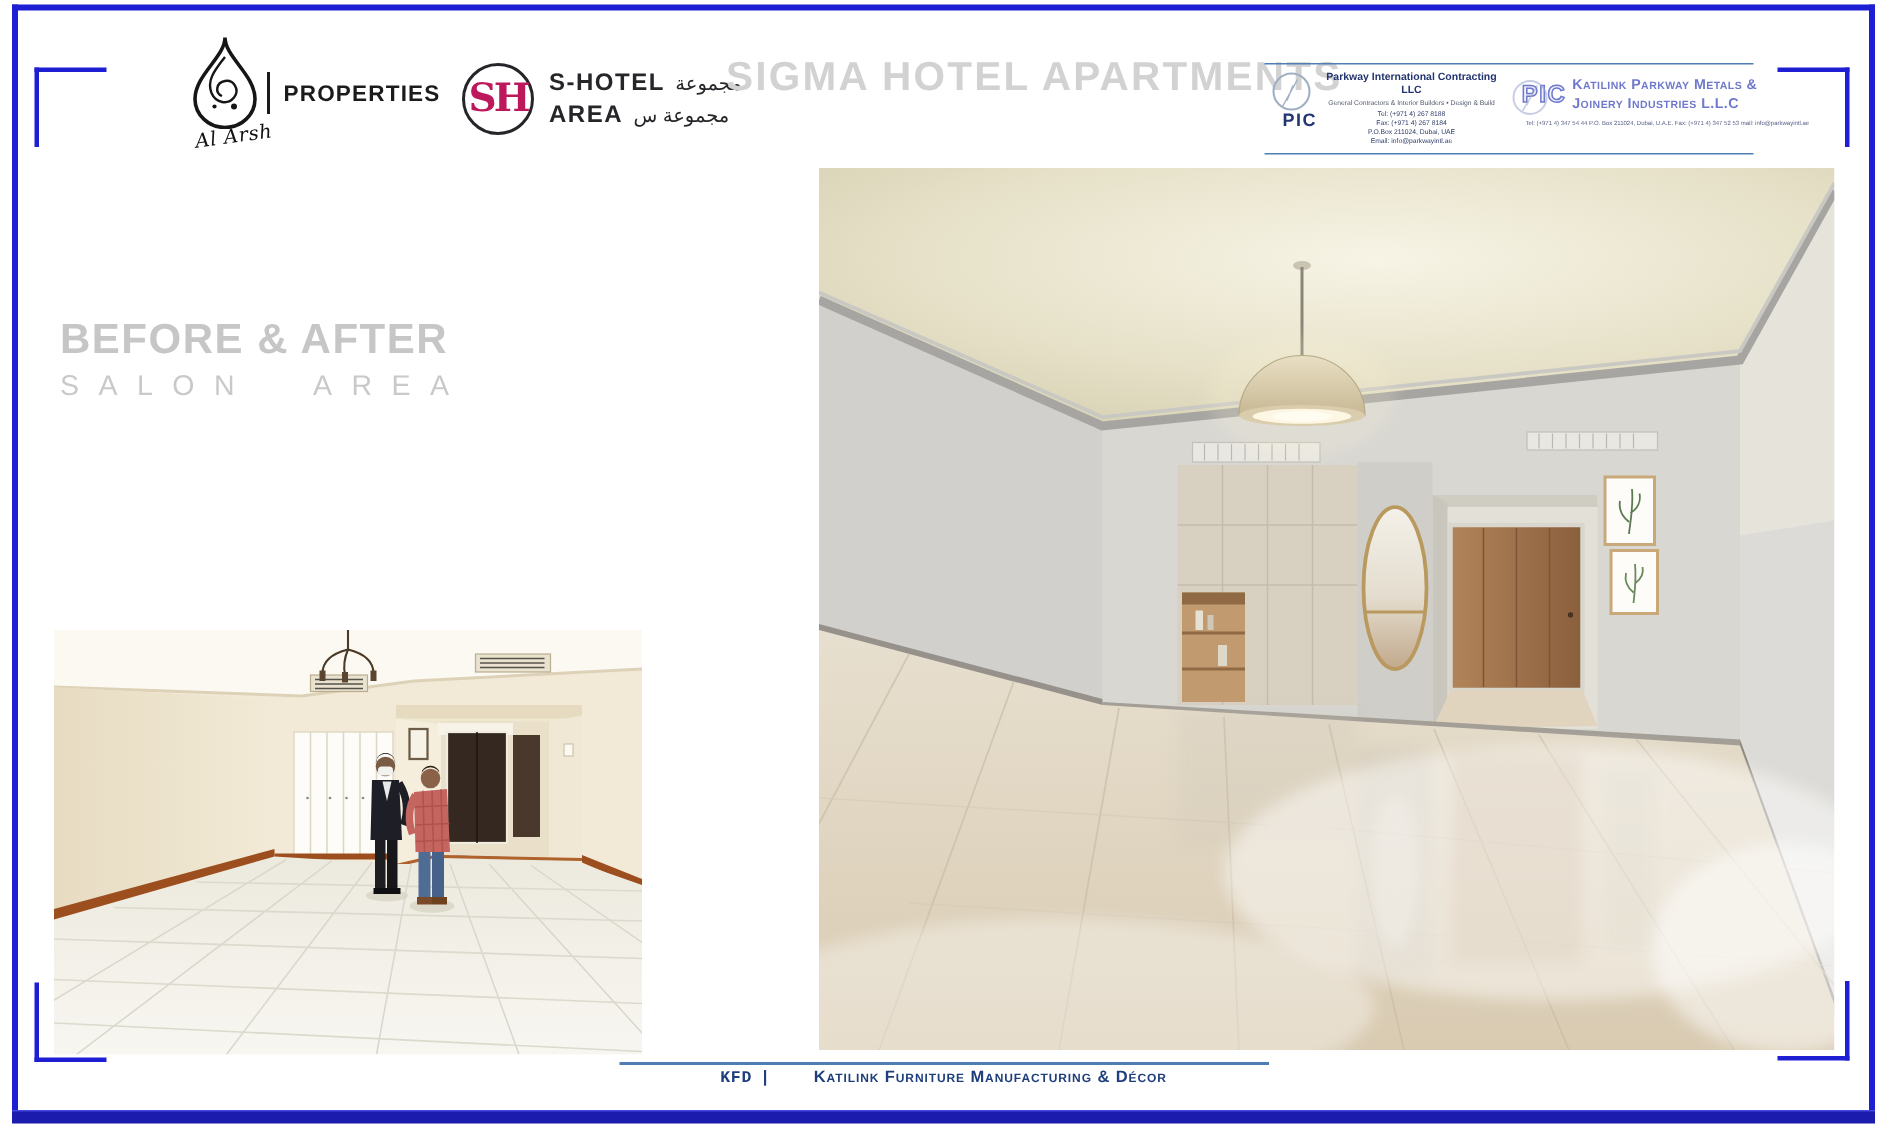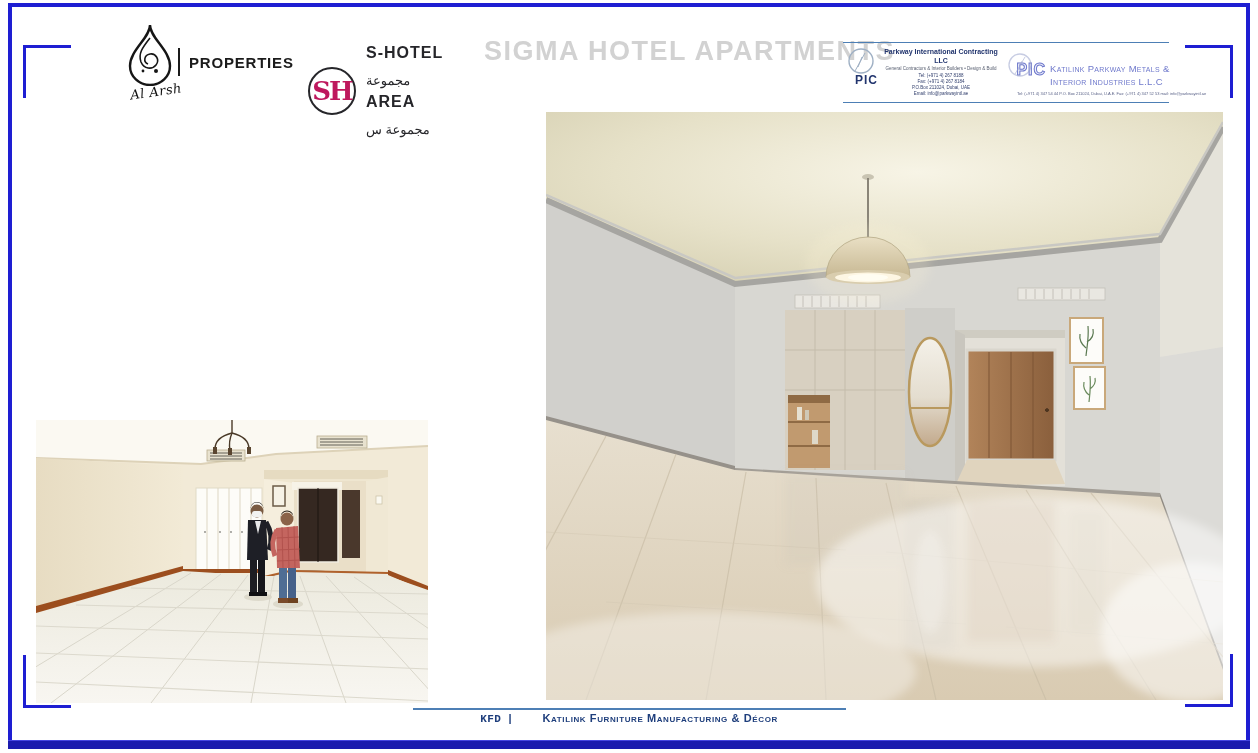--- a/index.html
+++ b/index.html
@@ -25,21 +25,21 @@
   .props-row{position:absolute;left:52px;top:28px;display:flex;align-items:center;justify-content:center;}
   .props-bar{display:inline-block;width:2px;height:28px;background:#1b1b1b;margin-right:9px;}
   .props-row .txt{font-size:15px;font-weight:bold;color:#1b1b1b;letter-spacing:.8px;}
 
   
   .shotel{position:absolute;left:308px;top:42px;display:flex;align-items:center;}
   .monogram{width:44px;height:44px;border:2.5px solid #26262a;border-radius:50%;
     display:flex;align-items:center;justify-content:center;
     font-family:"DejaVu Serif", serif;font-size:26px;font-weight:bold;color:#be185d;letter-spacing:-2px;}
   .shotel-text{margin-left:10px;}
-  .shotel-text .row{display:flex;align-items:baseline;gap:7px;line-height:21px;flex-direction:column;}
+  .shotel-text .row{display:flex;align-items:baseline;gap:7px;line-height:21px;}
   .shotel-text .eng{font-size:16px;font-weight:600;color:#26262a;letter-spacing:1px;}
   .shotel-text .ar{font-size:13px;color:#26262a;}
 
   
   .title{position:absolute;left:484px;top:36px;margin:0;font-size:27px;font-weight:bold;
     color:#d2d2d2;letter-spacing:1.5px;white-space:nowrap;}
 
   
   .partners{position:absolute;left:843px;top:42px;width:322px;
     border-top:1.5px solid #4d7fb5;border-bottom:1.5px solid #4d7fb5;
@@ -51,22 +51,22 @@
     color:#22356e;letter-spacing:1px;}
   .parkway-text{width:120px;text-align:center;}
   .pk-name{font-size:7px;font-weight:bold;color:#22356e;line-height:1.3;}
   .pk-tag{font-size:4.5px;color:#555c6e;margin-top:1px;}
   .pk-contact{font-size:4.5px;color:#33406e;margin-top:2px;line-height:1.3;}
   .katilink{position:relative;width:158px;padding-top:4px;}
   .kt-sketch{position:absolute;left:0;top:4px;opacity:.55;}
   .kt-main{display:flex;align-items:center;justify-content:center;gap:4px;margin-left:14px;}
   .kt-pic{font-size:16px;font-weight:bold;color:#eef0fa;letter-spacing:1px;
     -webkit-text-stroke:1px #6f79cc;text-shadow:0 0 0 #6f79cc;}
-  .kt-names{font-variant:small-caps;font-size:9.5px;font-weight:normal;color:#6f79cc;
-    line-height:1.35;letter-spacing:.3px;white-space:nowrap;margin-top:12px;}
+  .kt-names{font-variant:small-caps;font-size:9.5px;font-weight:bold;color:#6f79cc;
+    line-height:1.35;letter-spacing:.3px;white-space:nowrap;}
   .kt-contact{font-size:4px;color:#5a6288;text-align:center;margin-top:2px;margin-left:10px;white-space:nowrap;}
 
   
   .section-head{position:absolute;left:40px;top:210px;}
   .before-after{font-size:28px;font-weight:bold;color:#c6c6c6;letter-spacing:1px;}
   .salon-area{font-size:19px;font-weight:400;color:#c9c9c9;letter-spacing:13px;word-spacing:22px;margin-top:5px;}
 
   
   .photo{position:absolute;margin:0;padding:0;overflow:hidden;}
   .photo.before{left:36px;top:420px;width:392px;height:283px;}
@@ -148,27 +148,31 @@
     </div>
     <div class="katilink">
       <svg class="kt-sketch" width="26" height="30" viewBox="0 0 26 30">
         <circle cx="13" cy="14" r="11" fill="none" stroke="#9aa3cc" stroke-width="1.3"></circle>
         <path d="M8,23 L18,6 M11,19 L15,10" stroke="#9aa3cc" stroke-width="1"></path>
       </svg>
       <div class="kt-main">
         <span class="kt-pic">PIC</span>
         <div class="kt-names">
           <div>Katilink Parkway Metals &amp;</div>
-          <div>Interior Industries L.L.C</div>
+          <div>Joinery Industries L.L.C</div>
         </div>
       </div>
       <div class="kt-contact">Tel: (+971 4) 347 54 44   P.O. Box 211024, Dubai, U.A.E.   Fax: (+971 4) 347 52 53   mail: info@parkwayintl.ae</div>
     </div>
   </div>
 
+  <div class="section-head">
+    <div class="before-after">BEFORE &amp; AFTER</div>
+    <div class="salon-area">SALON AREA</div>
+  </div>
 
   <figure class="photo before" role="img" aria-label="Salon area before renovation — empty room with cream walls, white tiled floor, wooden skirting and two visitors talking">
     <svg viewBox="0 0 392 283" preserveAspectRatio="none">
       <defs>
         <linearGradient id="bFloor" x1="0" y1="0" x2="0" y2="1">
           <stop offset="0" stop-color="#eceade"></stop>
             <stop offset="1" stop-color="#f8f6f1"></stop>
         </linearGradient>
         <linearGradient id="bLeftWall" x1="0" y1="0" x2="1" y2="0">
           <stop offset="0" stop-color="#e7dcc2"></stop>

